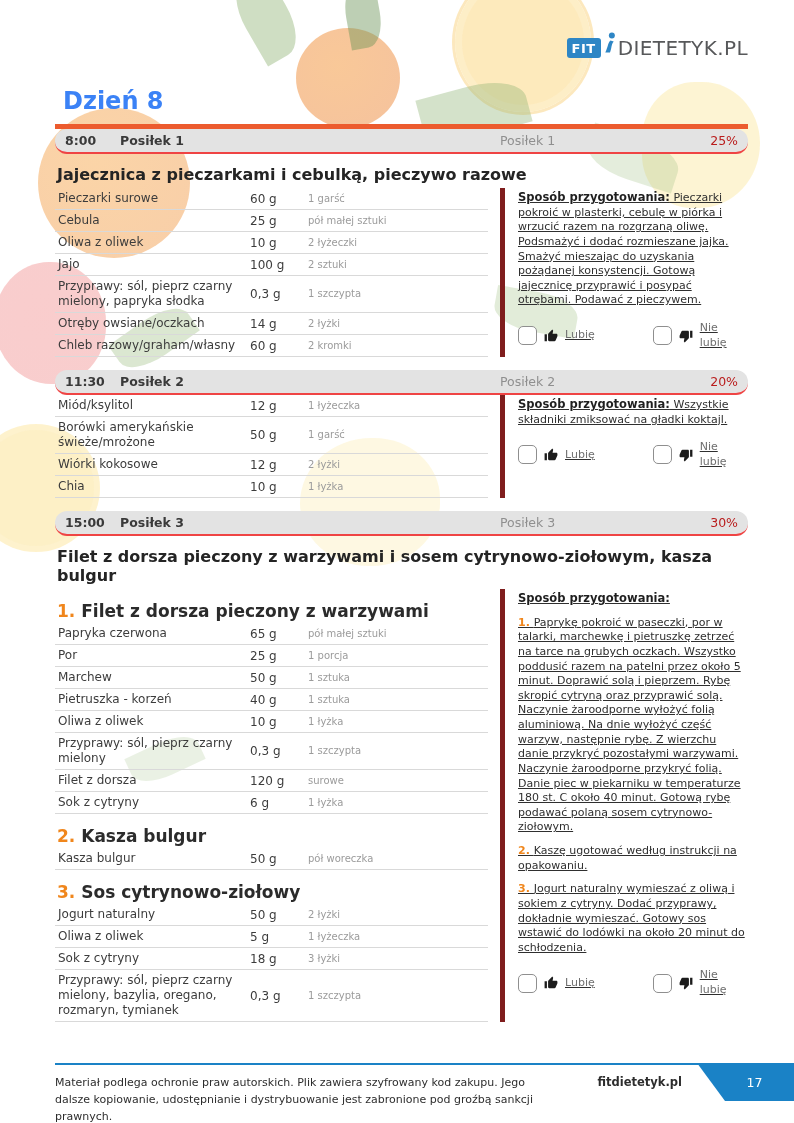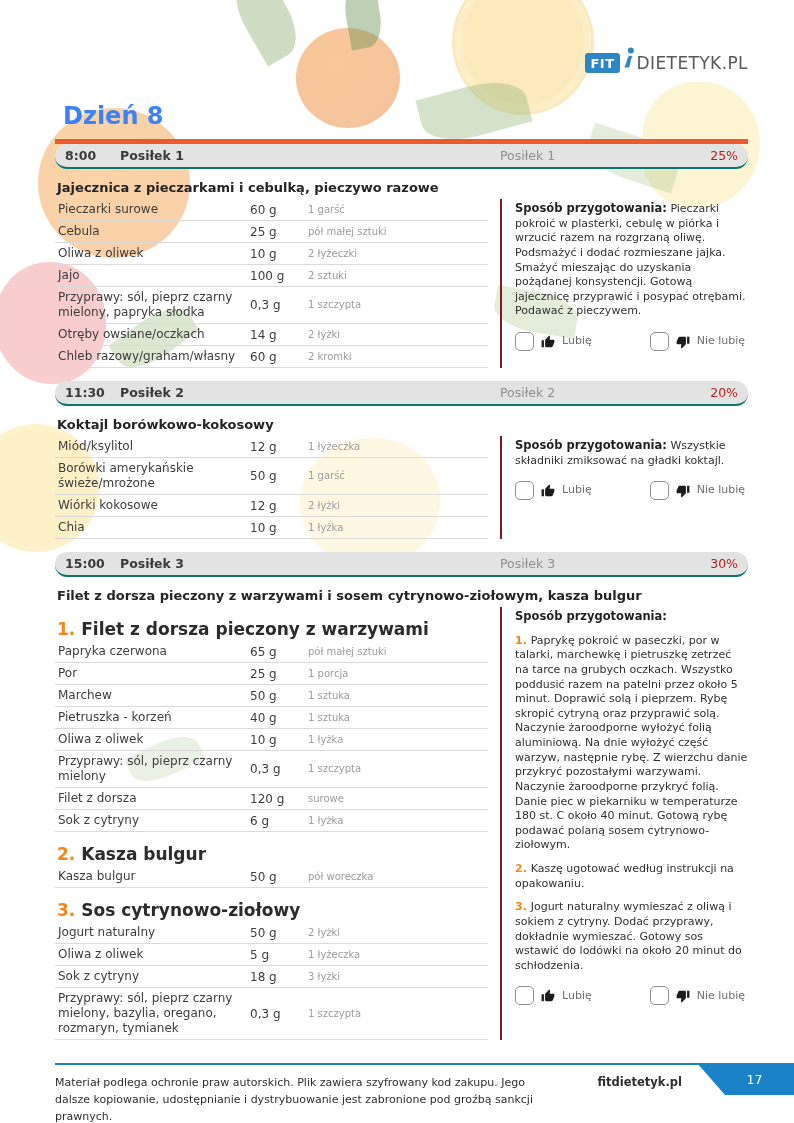--- a/index.html
+++ b/index.html
@@ -22,42 +22,42 @@
   .leaf{border-radius:0 50% 0 50%;}
   .d-leaf1{left:222px;top:-6px;width:88px;height:46px;background:rgba(140,176,112,.42);transform:rotate(60deg);}
   .d-leaf2{left:420px;top:86px;width:108px;height:50px;background:rgba(142,178,116,.38);transform:rotate(-15deg);}
   .d-leaf3{left:586px;top:136px;width:94px;height:44px;background:rgba(158,190,130,.28);transform:rotate(18deg);}
   .d-leaf4{left:112px;top:318px;width:84px;height:40px;background:rgba(150,185,120,.34);transform:rotate(-35deg);}
   .d-leaf5{left:494px;top:292px;width:84px;height:40px;background:rgba(150,185,120,.28);transform:rotate(10deg);}
   .d-leaf6{left:128px;top:742px;width:74px;height:34px;background:rgba(150,185,120,.20);transform:rotate(-25deg);}
   .d-leaf7{left:330px;top:-2px;width:66px;height:34px;background:rgba(108,148,88,.45);transform:rotate(80deg);}
 
   
-  .content{position:relative;z-index:1;padding:15px 46px 0 55px;}
+  .content{position:relative;z-index:1;padding:0 46px 0 55px;}
 
   .brand-row{display:flex;justify-content:flex-end;padding-top:34px;height:28px;}
   .logo{display:flex;align-items:center;}
   .logo-fit{background:#2e86c5;color:#fff;font-weight:bold;font-size:13px;line-height:1;padding:4px 5px 3px;border-radius:3px;letter-spacing:.5px;}
   .logo-figure{margin:-10px 1px 0 1px;display:inline-flex;}
-  .logo-rest{color:#57585a;font-size:17px;letter-spacing:.4px;}
+  .logo-rest{color:#57585a;font-size:20px;letter-spacing:.4px;}
 
   .day-title{color:#3b82f6;font-size:24px;font-weight:bold;margin:25px 0 0 8px;}
   .day-rule{height:5px;background:#ec5b2e;margin-top:9px;}
 
   .meal{margin-bottom:13px;}
-  .meal-bar{position:relative;background:#e3e3e3;border-bottom:2px solid #0f766e;height:23px;display:flex;align-items:center;font-size:12.5px;padding:0 10px;color:#3a3a3a;border-radius:12px;}
+  .meal-bar{position:relative;background:#e3e3e3;border-bottom:2px solid #ef4444;height:23px;display:flex;align-items:center;font-size:12.5px;padding:0 10px;color:#3a3a3a;border-radius:12px;}
   .meal-time{width:55px;font-weight:bold;}
   .meal-label{font-weight:bold;}
   .meal-label-secondary{position:absolute;left:445px;color:#8f8f8f;font-weight:normal;}
   .meal-percent{margin-left:auto;color:#b91c1c;}
 
-  .meal-title{font-size:13px;font-weight:bold;color:#242424;margin:11px 0 4px 2px;}
+  .meal-title{font-size:16px;font-weight:bold;color:#242424;margin:11px 0 4px 2px;}
   .meal-cols{display:flex;align-items:stretch;}
   .col-left{width:445px;box-sizing:border-box;padding-right:12px;}
-  .col-right{flex:1;border-left:2px solid #7f1d1d;padding:2px 0 2px 13px;font-size:11px;color:#2f2f2f;line-height:1.33;}
+  .col-right{flex:1;border-left:5px solid #7f1d1d;padding:2px 0 2px 13px;font-size:11px;color:#2f2f2f;line-height:1.33;text-decoration:underline;}
 
   .section-heading{font-size:17px;font-weight:bold;color:#2b2b2b;margin:12px 0 2px 2px;}
   .num-accent{color:#f0861c;font-weight:bold;}
 
   .ing-row{display:flex;align-items:center;border-bottom:1px solid #d9d9d9;padding:3px 0 3px 3px;}
   .ing-name{width:186px;font-size:12px;color:#3c3c3c;padding-right:6px;line-height:1.25;}
   .ing-amount{width:58px;font-size:12px;color:#3c3c3c;}
   .ing-measure{flex:1;font-size:10px;color:#9b9b9b;line-height:1.2;}
 
   .prep p{margin:0 0 9px 0;}
@@ -67,21 +67,21 @@
   .like-group{display:flex;align-items:center;gap:7px;}
   .checkbox{width:19px;height:19px;border:1.5px solid #8f8f8f;border-radius:5px;background:#fff;display:inline-block;box-sizing:border-box;}
   .thumb{display:inline-flex;align-items:center;}
   .like-text{color:#6e6e6e;font-size:11px;}
 
   
   .footer{position:absolute;left:0;right:0;top:1063px;z-index:2;}
   .footer-line{height:2px;background:#1a82c6;margin-left:55px;}
   .footer-text{margin:9px 0 0 55px;width:505px;font-size:11px;color:#2d2d2d;line-height:1.55;}
   .footer-site{position:absolute;top:12px;right:112px;font-weight:bold;font-size:11.5px;color:#2d2d2d;}
-  .page-box{position:absolute;top:0;right:0;width:97px;height:32px;background:#1a82c6;clip-path:polygon(0 0,100% 0,100% 100%,28px 100%);color:#fff;display:flex;align-items:center;justify-content:center;font-size:12.5px;padding-left:18px;box-sizing:border-box;}
+  .page-box{position:absolute;top:0;right:0;width:97px;height:38px;background:#1a82c6;clip-path:polygon(0 0,100% 0,100% 100%,28px 100%);color:#fff;display:flex;align-items:center;justify-content:center;font-size:12.5px;padding-left:18px;box-sizing:border-box;}
 </style>
 </head>
 <body>
 
 <div class="decor fruit d-orange1"></div>
 <div class="decor fruit d-tangerine"></div>
 <div class="decor fruit d-slice"></div>
 <div class="decor fruit d-lemon-r"></div>
 <div class="decor fruit d-halflemon"></div>
 <div class="decor fruit d-lemon-m"></div>
@@ -183,21 +183,20 @@
           </div>
         </div>
       </section>
       <section class="meal">
         <div class="meal-bar">
           <span class="meal-time">11:30</span>
           <span class="meal-label">Posiłek 2</span>
           <span class="meal-label-secondary">Posiłek 2</span>
           <span class="meal-percent">20%</span>
         </div>
-        <div class="meal-title">Koktajl borówkowo-kokosowy</div>
         <div class="meal-cols">
           <div class="col-left">
             <div class="ing-row">
               <span class="ing-name">Miód/ksylitol</span>
               <span class="ing-amount">12 g</span>
               <span class="ing-measure">1 łyżeczka</span>
             </div>
             <div class="ing-row">
               <span class="ing-name">Borówki amerykańskie świeże/mrożone</span>
               <span class="ing-amount">50 g</span>

